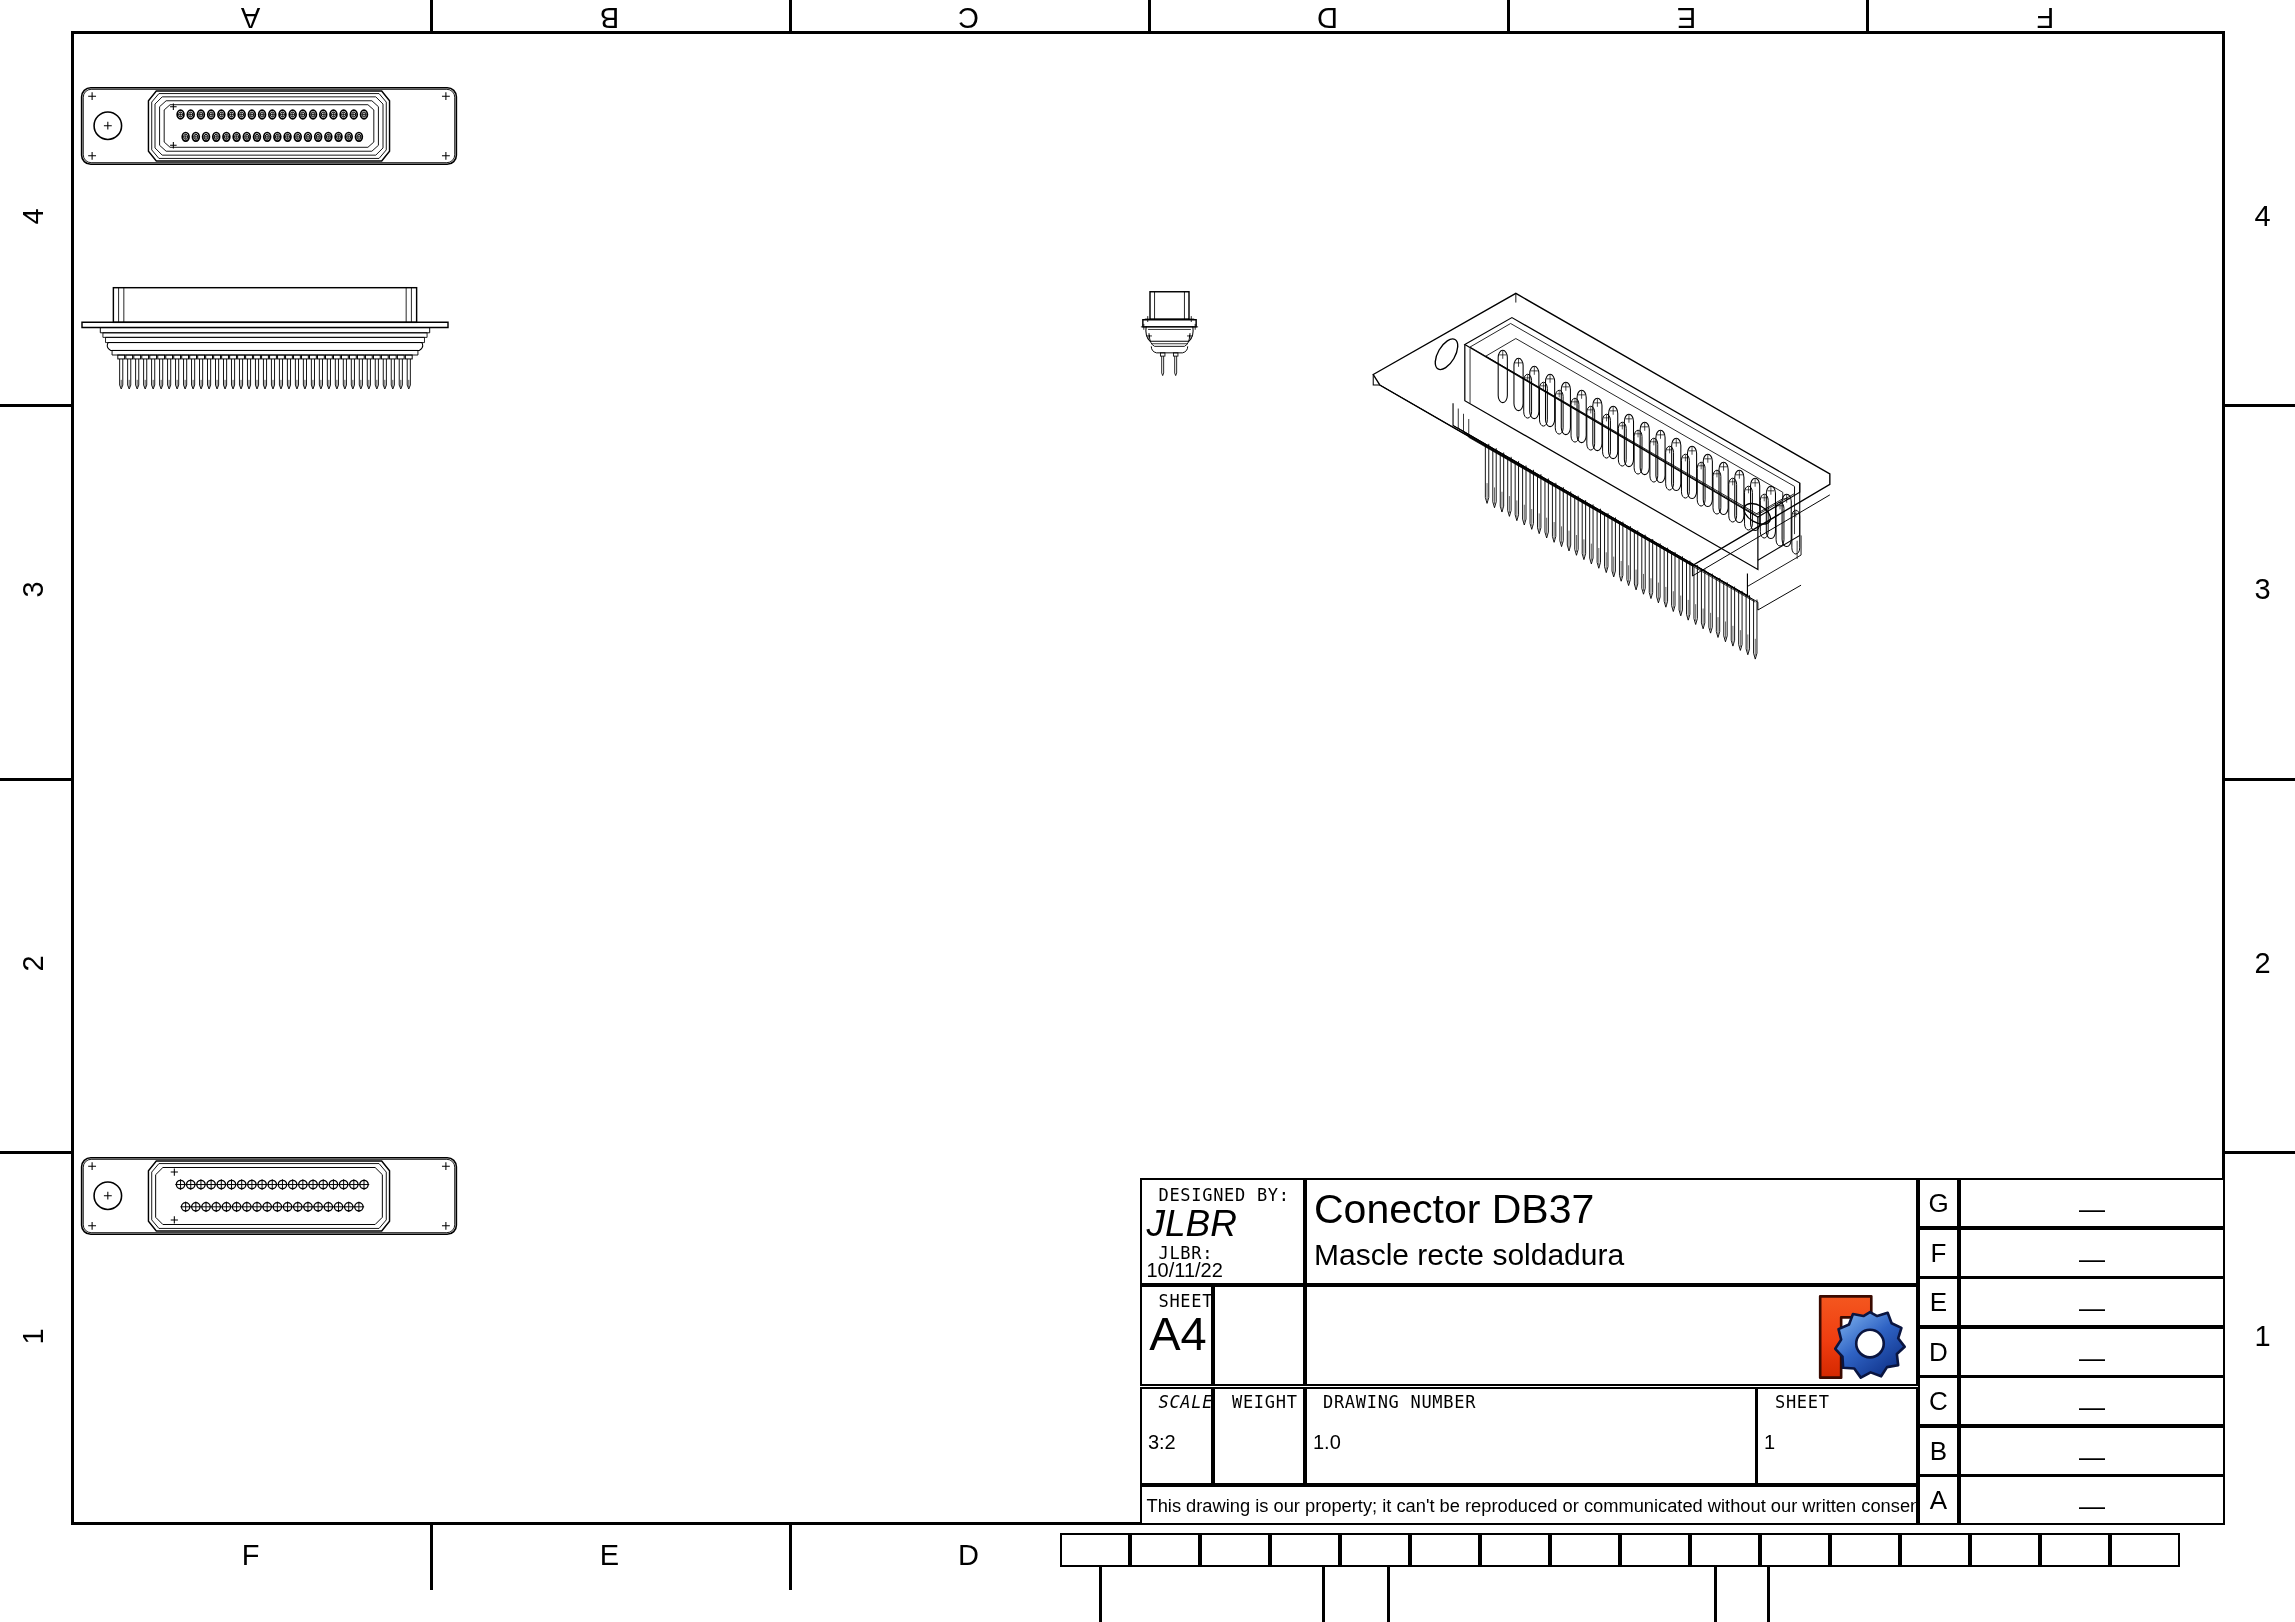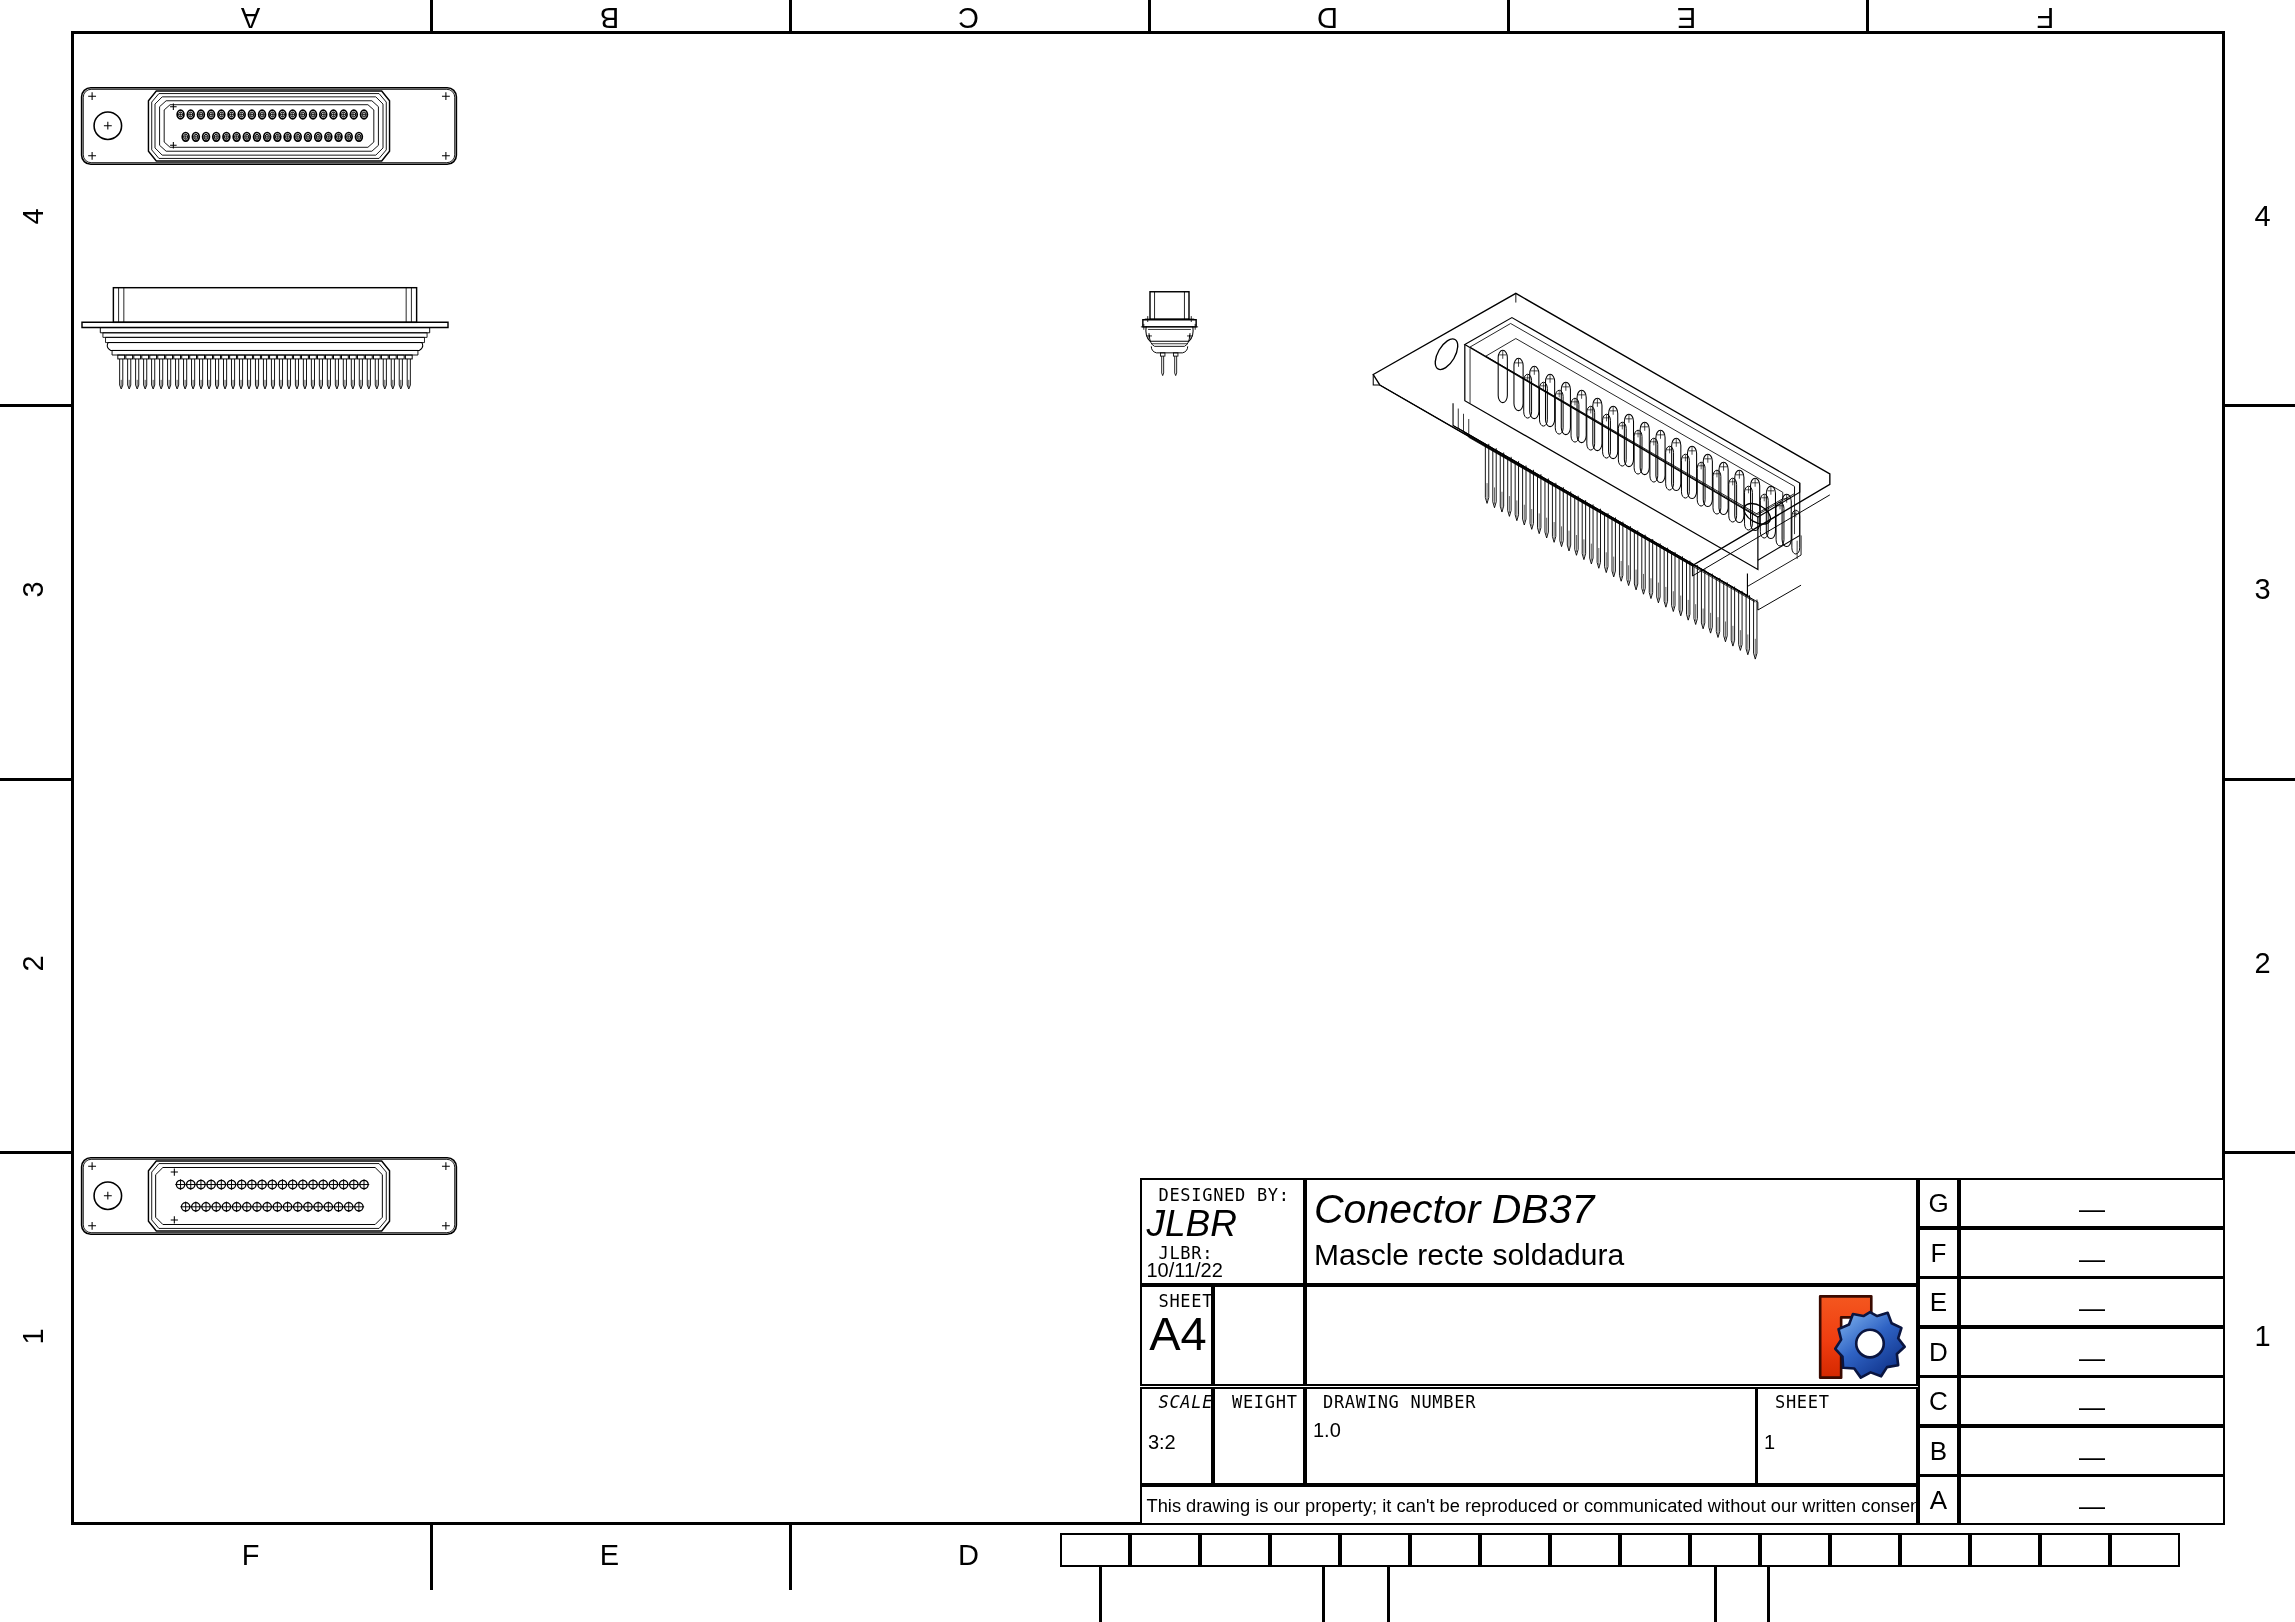--- a/index.html
+++ b/index.html
@@ -695,21 +695,21 @@
 
 <div id="title-block">
 
   <div class="tb-cell" style="left:0;top:0;width:165px;height:107px;"></div>
   <div class="tb-lab" style="left:6.5px;top:6.5px;">DESIGNED BY:</div>
   <div class="tb-val v-big" style="left:6.5px;top:25px;">JLBR</div>
   <div class="tb-lab" style="left:6.5px;top:65px;">JLBR:</div>
   <div class="tb-val v-med" style="left:6.5px;top:81px;">10/11/22</div>
 
   <div class="tb-cell" style="left:165px;top:0;width:613px;height:107px;"></div>
-  <div class="tb-val v-title" style="left:174px;top:7.9px;font-style:italic;">Conector DB37</div>
+  <div class="tb-val v-title" style="left:174px;top:7.9px;">Conector DB37</div>
   <div class="tb-val v-sub" style="left:174px;top:60px;">Mascle recte soldadura</div>
 
   <div class="tb-cell" style="left:0;top:107px;width:73px;height:101px;"></div>
   <div class="tb-lab" style="left:6.5px;top:113px;">SHEET</div>
   <div class="tb-val v-size" style="left:9.2px;top:128px;">A4</div>
 
   <div class="tb-cell" style="left:73px;top:107px;width:92px;height:101px;"></div>
   <div class="tb-cell" style="left:165px;top:107px;width:613px;height:101px;"></div>
 
   <div class="logo-wrap" style="left:671px;top:113px;width:97px;height:92px;">
@@ -739,21 +739,21 @@
   <div class="tb-cell" style="left:0;top:209px;width:73px;height:98px;"></div>
   <div class="tb-lab" style="left:6.5px;top:214px;font-style:italic;">SCALE</div>
   <div class="tb-val v-med" style="left:7.9px;top:253px;">3:2</div>
 
   <div class="tb-cell" style="left:73px;top:209px;width:92px;height:98px;"></div>
   <div class="tb-lab" style="left:80px;top:214px;">WEIGHT (kg)</div>
   <div class="tb-val v-med" style="left:81px;top:253px;"></div>
 
   <div class="tb-cell" style="left:165px;top:209px;width:452px;height:98px;"></div>
   <div class="tb-lab" style="left:171px;top:214px;">DRAWING NUMBER</div>
-  <div class="tb-val v-med" style="left:173px;top:241px;">1.0</div>
+  <div class="tb-val v-med" style="left:173px;top:253px;">1.0</div>
 
   <div class="tb-cell" style="left:616px;top:209px;width:162px;height:98px;"></div>
   <div class="tb-lab" style="left:623px;top:214px;">SHEET</div>
   <div class="tb-val v-med" style="left:624px;top:253px;">1</div>
 
   <div class="tb-cell" style="left:0;top:307px;width:778px;height:40px;"></div>
   <div class="tb-val v-note" style="left:6.5px;top:317px;">This drawing is our property; it can't be reproduced or communicated without our written consent.</div>
 
   <div id="rev-table">
       <div class="rev-letter" style="left: 778px; top: 0px; width: 41px; height: 50px;">G</div>

